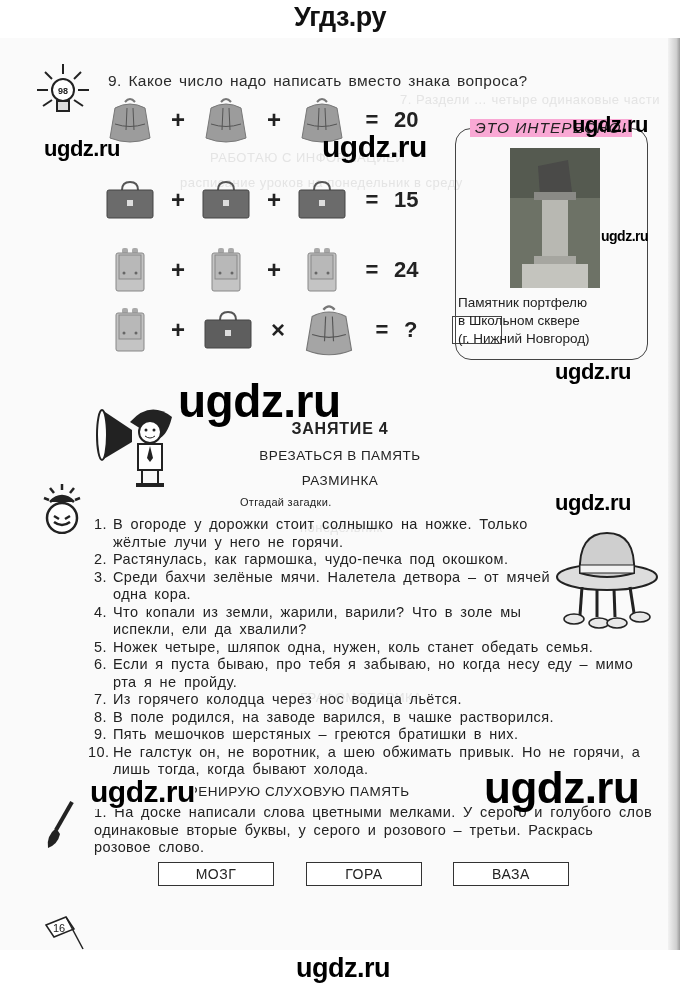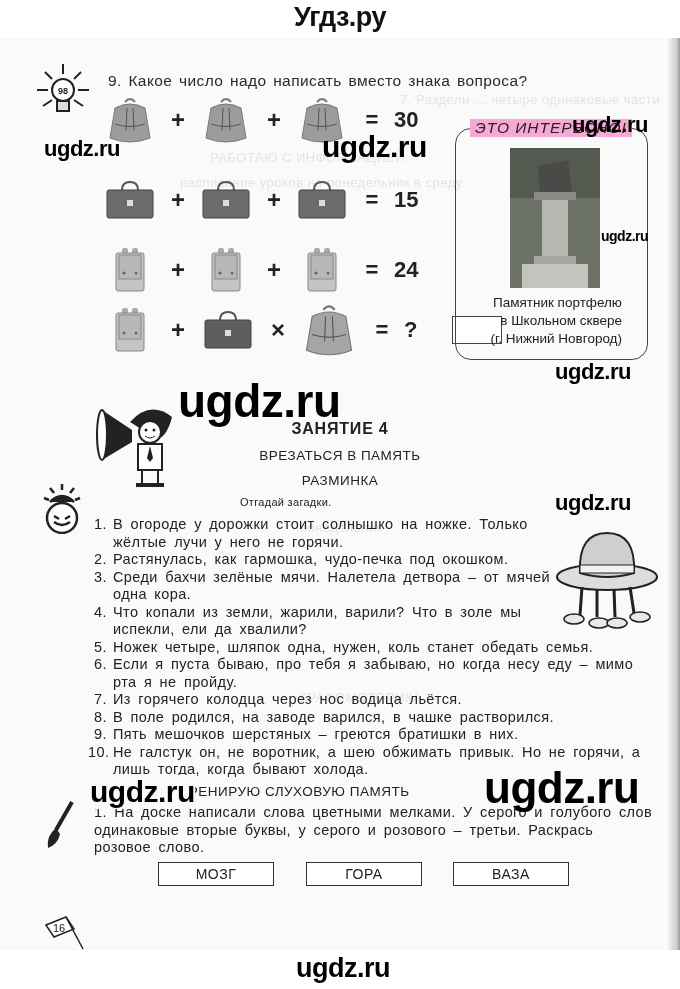--- a/index.html
+++ b/index.html
@@ -23,21 +23,21 @@
   .op { width: 40px; text-align: center; font-weight: bold; font-size: 24px; color: #222; }
   .eq { width: 44px; text-align: center; font-weight: bold; font-size: 22px; color: #222; }
   .res { font-weight: bold; font-size: 22px; color: #222; width: 60px; }
   .answer-box { width: 50px; height: 28px; border: 1.5px solid #444; background: #fff; margin-left: 14px; }
 
   .interest { position: absolute; top: 128px; left: 455px; width: 193px; height: 232px; border: 1.5px solid #444; border-radius: 16px; }
   .interest-title { position: absolute; top: 119px; left: 470px; background: #f9a8d4; padding: 0 5px;
     font-style: italic; font-size: 15.5px; letter-spacing: 1px; color: #222; }
   .photo { position: absolute; top: 148px; left: 510px; width: 90px; height: 140px; overflow: hidden;
     background: linear-gradient(#5a5f55, #7c8275 40%, #9ba094 75%, #b2b5ac); }
-  .caption { position: absolute; top: 294px; left: 432px; width: 190px; text-align: right; font-size: 13.5px; line-height: 18px; color: #222; }
+  .caption { position: absolute; top: 294px; left: 458px; width: 190px; text-align: left; font-size: 13.5px; line-height: 18px; color: #222; }
 
   .boy { position: absolute; top: 400px; left: 92px; width: 85px; height: 90px; }
   .lesson-title { position: absolute; top: 420px; left: 240px; width: 200px; text-align: center; font-weight: bold; font-size: 16px; letter-spacing: 0.8px; color: #222; }
   .lesson-sub { position: absolute; top: 448px; left: 240px; width: 200px; text-align: center; font-size: 13.5px; letter-spacing: 0.5px; color: #222; }
   .warmup { position: absolute; top: 473px; left: 240px; width: 200px; text-align: center; font-size: 13.5px; letter-spacing: 0.5px; color: #222; }
   .instr { position: absolute; top: 496px; left: 240px; width: 200px; font-size: 11px; letter-spacing: 0.3px; color: #222; }
 
   .clock { position: absolute; top: 482px; left: 40px; width: 50px; height: 52px; }
   .riddles { position: absolute; top: 516px; left: 88px; width: 560px; font-size: 14.5px; line-height: 17.5px; color: #222; letter-spacing: 0.4px; word-spacing: 3px; }
   .riddle { display: flex; }
@@ -113,21 +113,21 @@
   <div class="item">
     <svg width="50" height="48" viewBox="0 0 50 48">
         <path d="M20 6 q5 -6 10 0" stroke="#777" stroke-width="2" fill="none"></path>
         <path d="M10 12 q15 -8 30 0 l5 30 q-20 8 -40 0 z" fill="#9c9c9c" stroke="#777"></path>
         <line x1="22" y1="12" x2="21" y2="34" stroke="#555"></line>
         <line x1="28" y1="12" x2="29" y2="34" stroke="#555"></line>
         <path d="M10 28 q15 5 30 0" stroke="#555" fill="none"></path>
       </svg>
   </div>
   <div class="eq">=</div>
-  <div class="res">30</div>
+  <div class="res">20</div>
 </div>
 
 <div class="eq-row" style="top:176px;">
   <div class="item">
     <svg width="52" height="40" viewBox="0 0 52 40">
         <path d="M18 10 q0 -8 8 -8 q8 0 8 8" stroke="#555" stroke-width="2" fill="none"></path>
         <rect x="3" y="10" width="46" height="28" rx="2" fill="#6b6b6b" stroke="#444"></rect>
         <rect x="23" y="20" width="6" height="6" fill="#ddd"></rect>
       </svg>
   </div>

